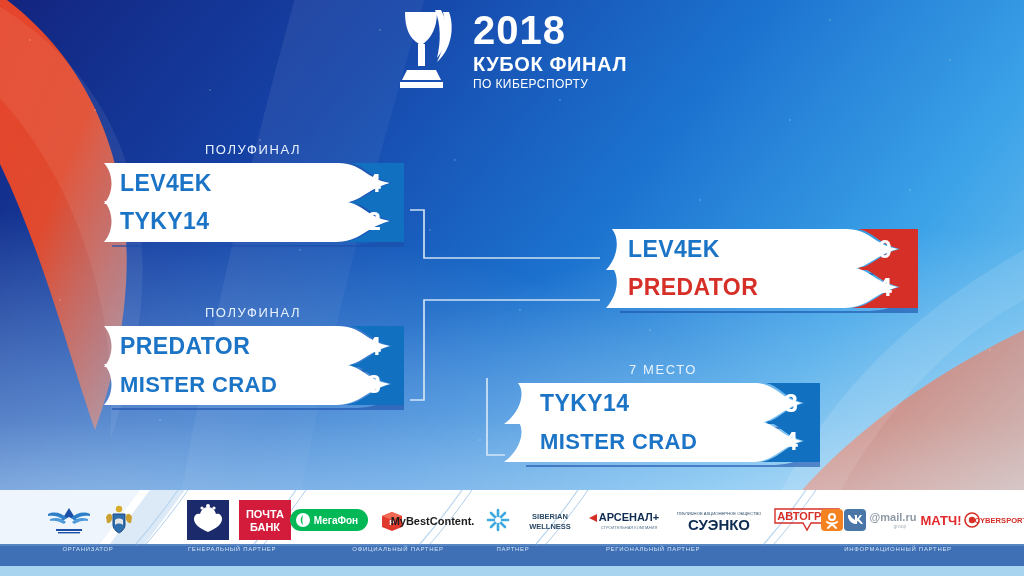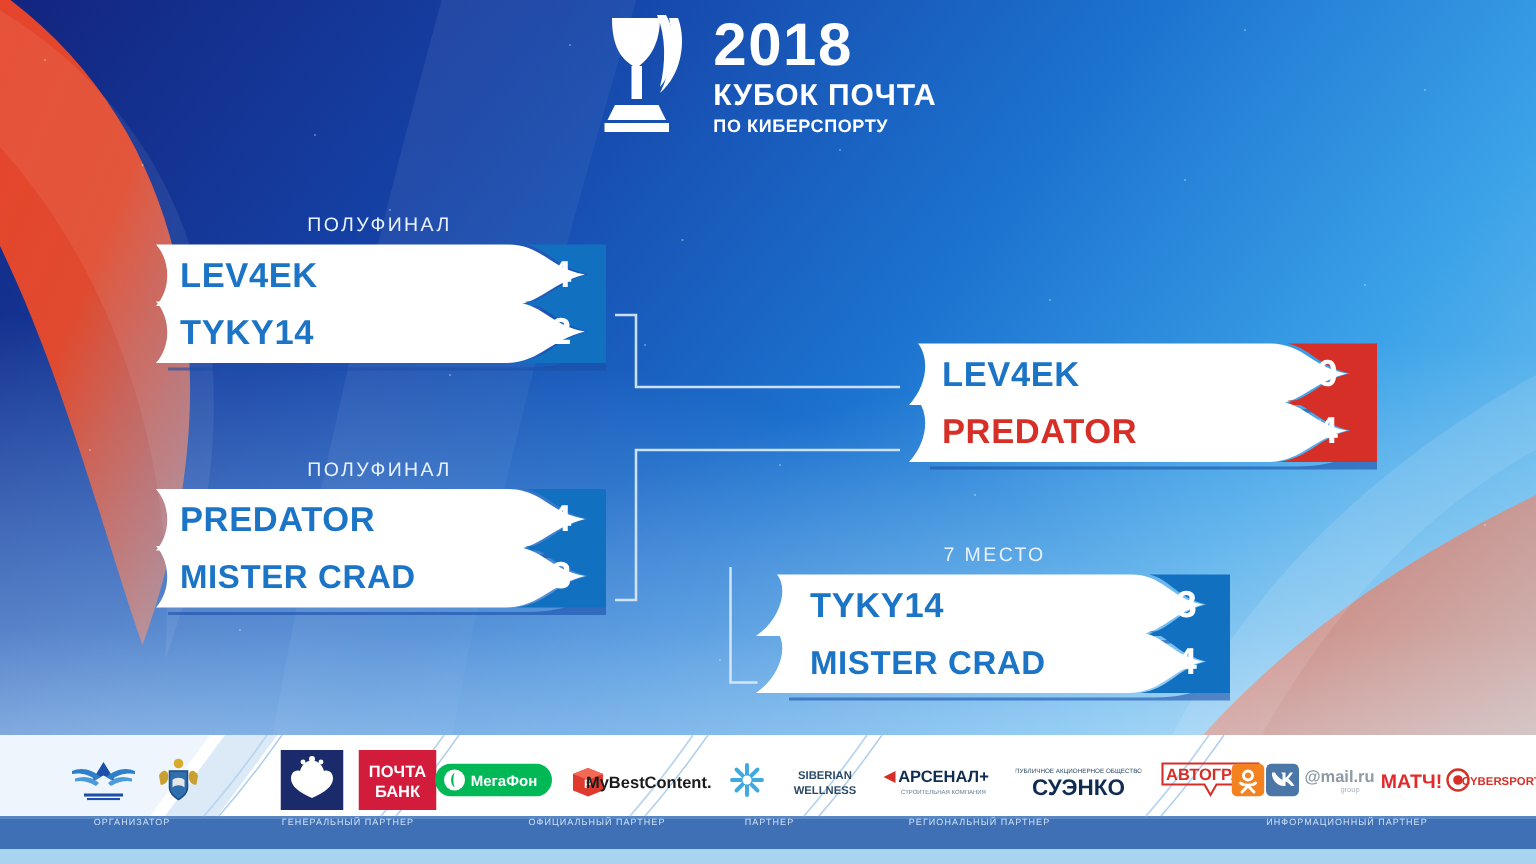--- a/index.html
+++ b/index.html
@@ -42,21 +42,21 @@
     pointer-events:none;}
   #bgart{position:absolute;inset:0;pointer-events:none;}
 
   
   .hdr{position:absolute;left:0;right:0;top:8px;display:flex;flex-direction:column;align-items:center;}
   .hdrtop{display:flex;align-items:center;gap:14px;}
   .logo{width:62px;height:84px;}
   .hdrtxt{display:flex;flex-direction:column;line-height:1;}
   .yr{color:#fff;font-size:40px;font-weight:bold;letter-spacing:1px;}
   .cup{color:#fff;font-size:20px;font-weight:bold;letter-spacing:.6px;margin-top:4px;}
-  .esp{color:#fff;font-size:12px;font-weight:bold;letter-spacing:.4px;margin-top:4px;}
+  .esp{color:#fff;font-size:12px;font-weight:normal;letter-spacing:.4px;margin-top:4px;}
   .game{color:#fff;font-size:22px;font-weight:bold;letter-spacing:1.2px;margin-top:12px;}
   .game .sep{font-weight:normal;opacity:.85;}
   .game .bo{font-weight:bold;}
 
   
   .stage-lbl{position:absolute;color:#e8f2ff;font-size:13px;letter-spacing:1.6px;text-align:center;white-space:nowrap;}
   .match{position:absolute;}
   .row{position:relative;height:31px;margin-bottom:7px;}
   .row svg{position:absolute;left:0;top:0;overflow:visible;}
   .tname{position:absolute;top:0;height:41px;display:flex;align-items:center;
@@ -116,21 +116,21 @@
       <svg class="logo" viewBox="0 0 62 84">
         <path d="M8,4 L40,4 C40,20 34,30 26,36 L22,36 C12,30 8,20 8,4 Z" fill="#fff"></path>
         <path d="M44,2 C52,16 52,36 40,50 C44,34 44,16 38,2 Z" fill="#fff"></path>
         <path d="M52,4 C58,20 54,42 40,54 C48,38 50,20 46,4 Z" fill="#fff"></path>
         <rect x="21" y="36" width="7" height="22" fill="#fff"></rect>
         <path d="M10,62 L39,62 L44,72 L5,72 Z" fill="#fff"></path>
         <rect x="3" y="74" width="43" height="6" fill="#fff"></rect>
       </svg>
       <div class="hdrtxt">
         <div class="yr">2018</div>
-        <div class="cup">КУБОК ПОЧТА</div>
+        <div class="cup">КУБОК ФИНАЛ</div>
         <div class="esp">ПО КИБЕРСПОРТУ</div>
       </div>
     </div>
   </div>
 
   <svg class="conn" style="left:0;top:0;width:1024px;height:576px;" viewBox="0 0 1024 576">
     <g stroke="#dceaf7" stroke-width="1.7" fill="none" opacity="0.92">
       <path d="M410,210 L424,210 L424,258 L600,258"></path>
       <path d="M410,400 L424,400 L424,300 L600,300"></path>
       <path d="M487,378 L487,455 L505,455"></path>

